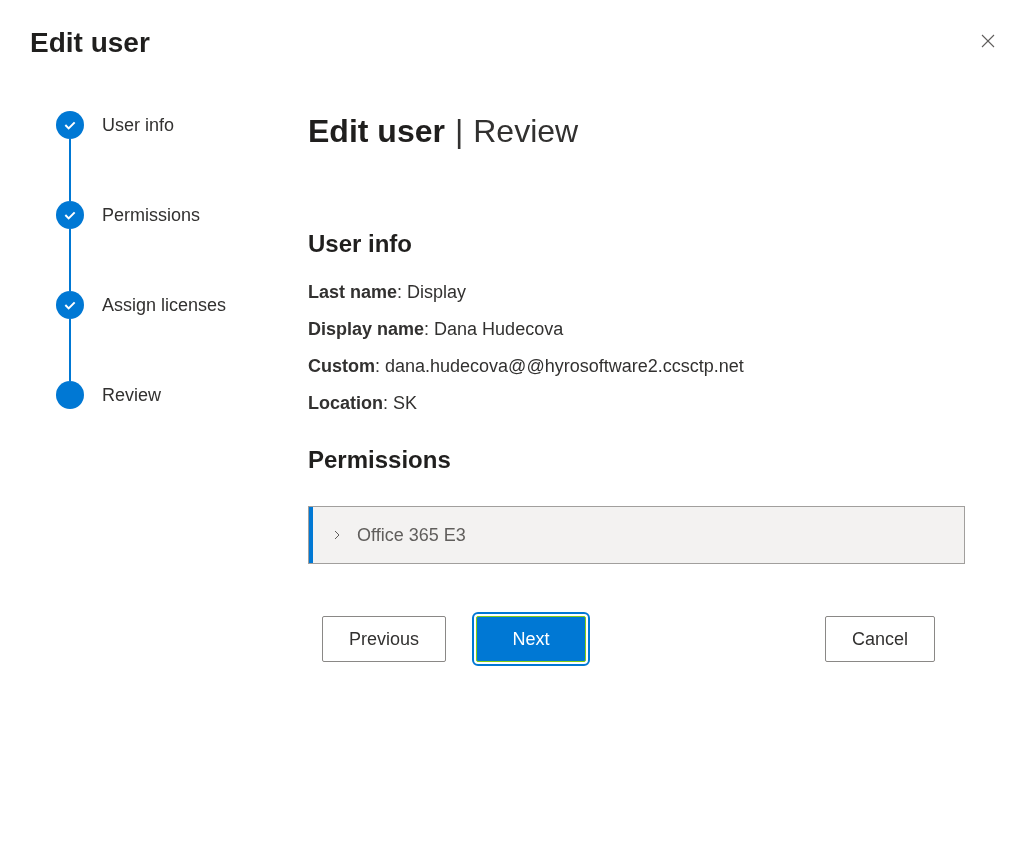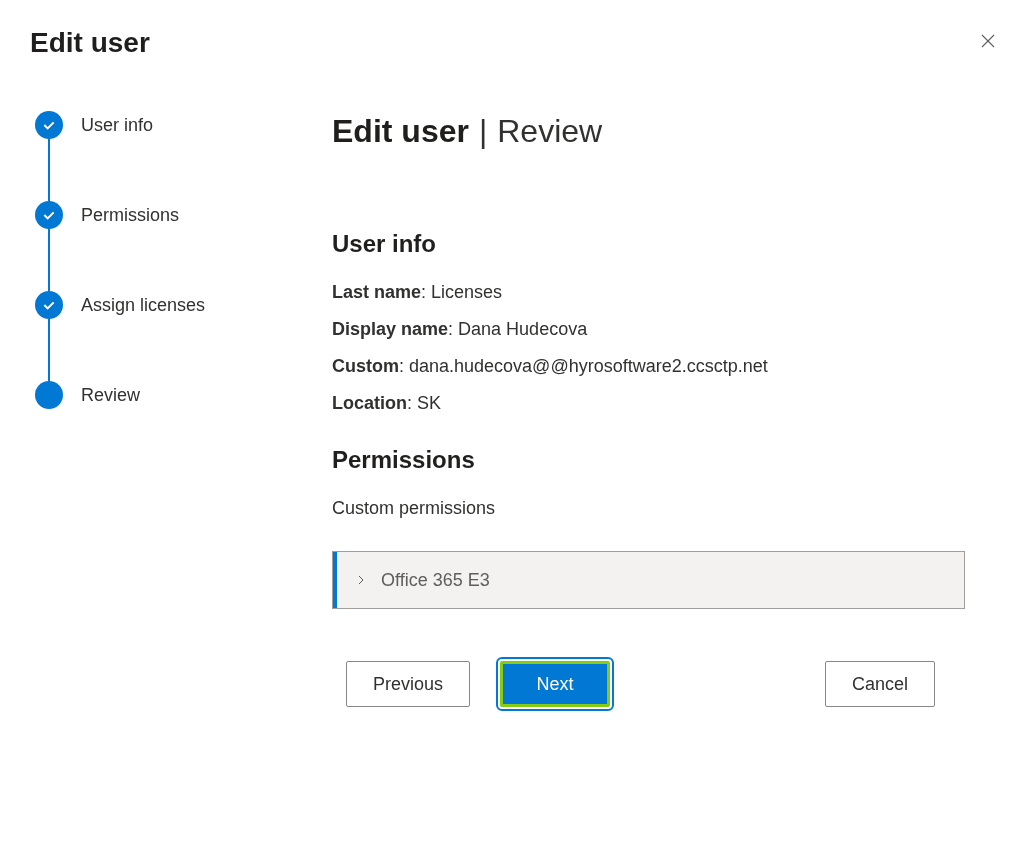--- a/index.html
+++ b/index.html
@@ -35,22 +35,22 @@
       display: flex;
       align-items: center;
       justify-content: center;
     }
     .close-btn svg {
       width: 18px;
       height: 18px;
     }
     .content {
       display: flex;
-      padding: 50px 30px 0 35px;
-      gap: 87px;
+      padding: 50px 30px 0 56px;
+      gap: 42px;
     }
     .stepper {
       width: 210px;
       position: relative;
     }
     .step {
       display: flex;
       align-items: center;
       gap: 18px;
       position: relative;
@@ -179,21 +179,21 @@
       cursor: pointer;
       min-width: 110px;
     }
     .btn-default {
       background: #ffffff;
       border: 1px solid #8a8886;
       color: #323130;
     }
     .btn-primary {
       background: #0078d4;
-      border: 3px solid #84cc16;
+      border: 1px solid #84cc16;
       color: #ffffff;
       outline: 2px solid #0078d4;
       outline-offset: 2px;
     }
     .footer-left {
       display: flex;
       gap: 30px;
       margin-left: 14px;
     }
     .footer-right {
@@ -253,36 +253,35 @@
   <div class="main">
     <div class="page-title">
       <span>Edit user</span>
       <span class="page-title-divider">|</span>
       <span class="page-title-sub">Review</span>
     </div>
 
     <div class="section">
       <h2 class="section-heading">User info</h2>
       <div class="kv-row">
-        <span class="kv-label">Last name</span>: <span>Licenses</span>
+        <span class="kv-label">Last name</span>: <span>Display</span>
       </div>
       <div class="kv-row">
         <span class="kv-label">Display name</span>: <span>Dana Hudecova</span>
       </div>
       <div class="kv-row">
         <span class="kv-label">Custom</span>: <span>dana.hudecova@@hyrosoftware2.ccsctp.net</span>
       </div>
       <div class="kv-row">
         <span class="kv-label">Location</span>: <span>SK</span>
       </div>
     </div>
 
     <div class="section">
       <h2 class="section-heading">Permissions</h2>
-      <div class="plain-text">Custom permissions</div>
     </div>
 
     <div class="section">
       <div class="license-row">
         <div class="license-accent"></div>
         <span class="license-chevron">
           <svg viewBox="0 0 24 24" fill="none" stroke="currentColor" stroke-width="2">
             <polyline points="8 4 16 12 8 20"></polyline>
           </svg>
         </span>

